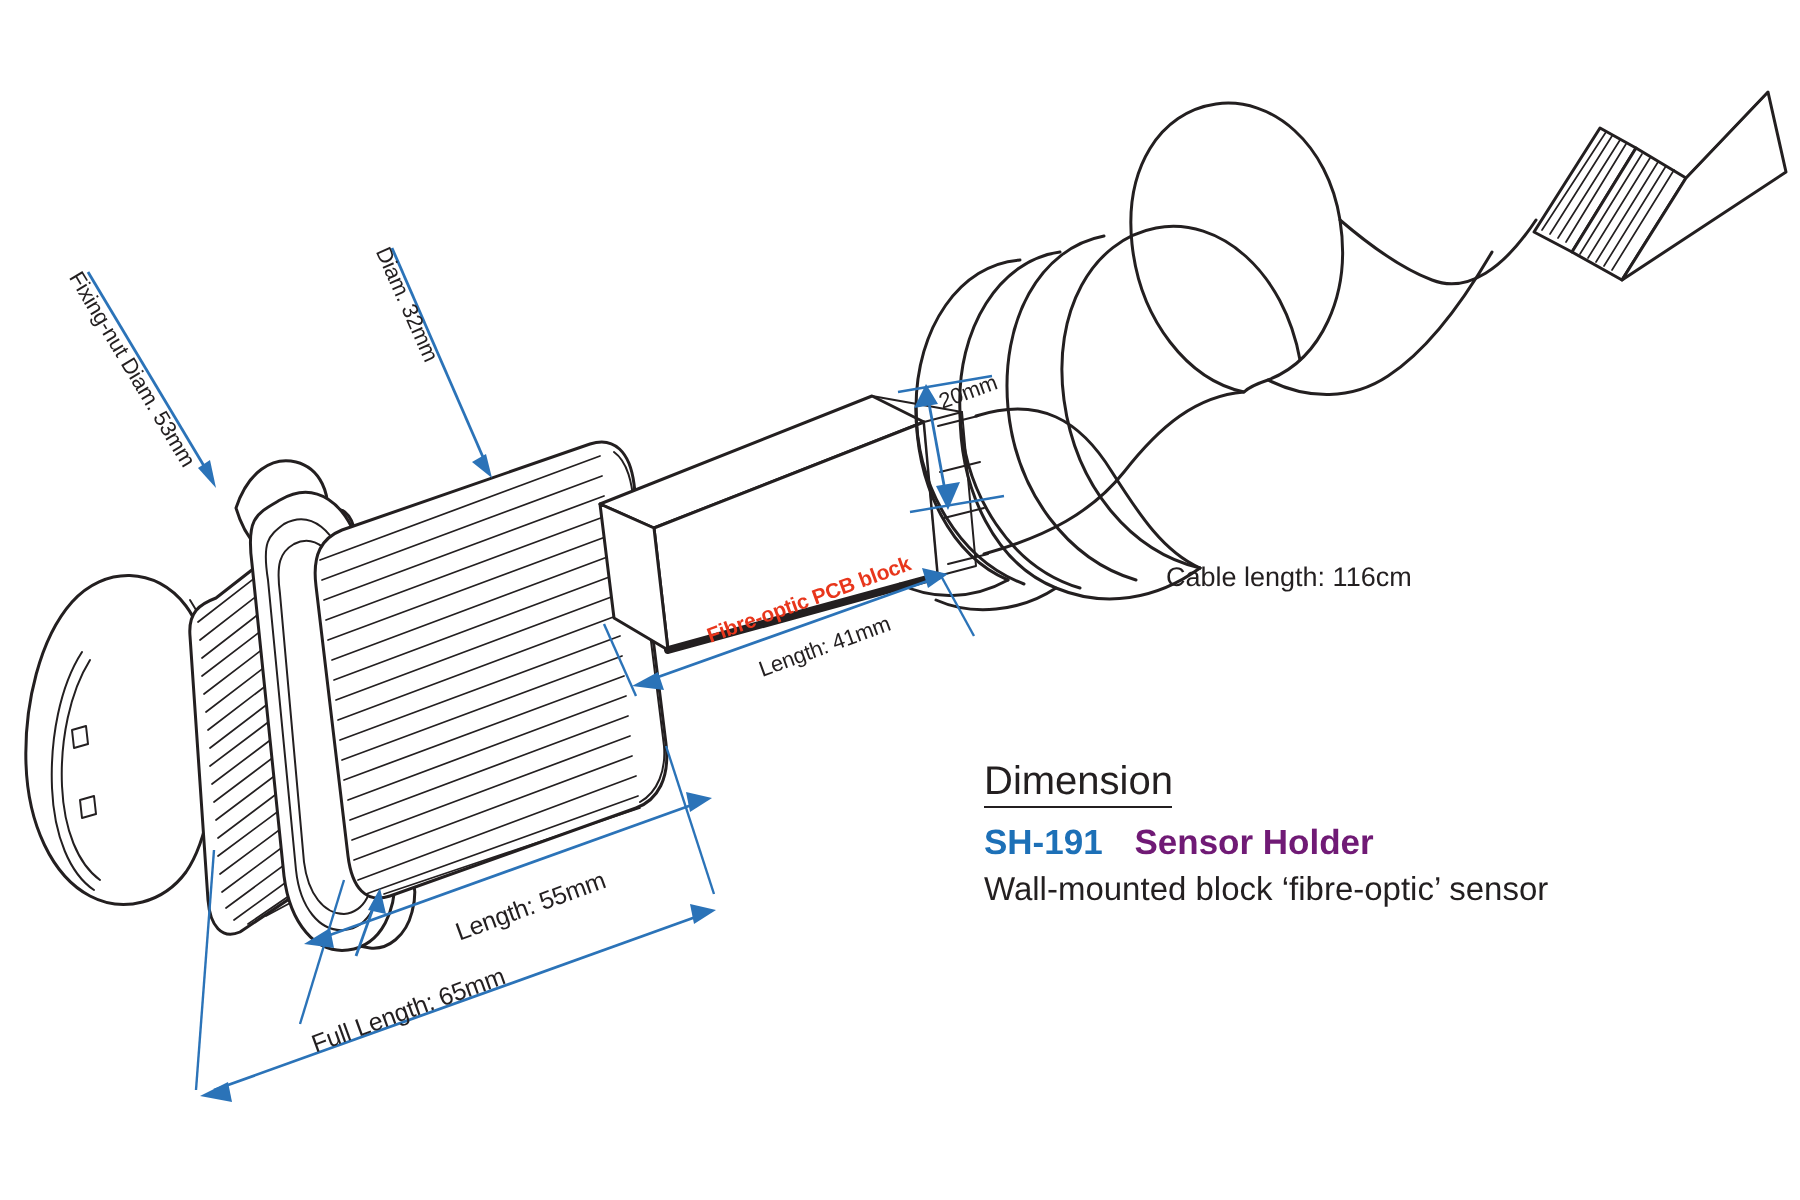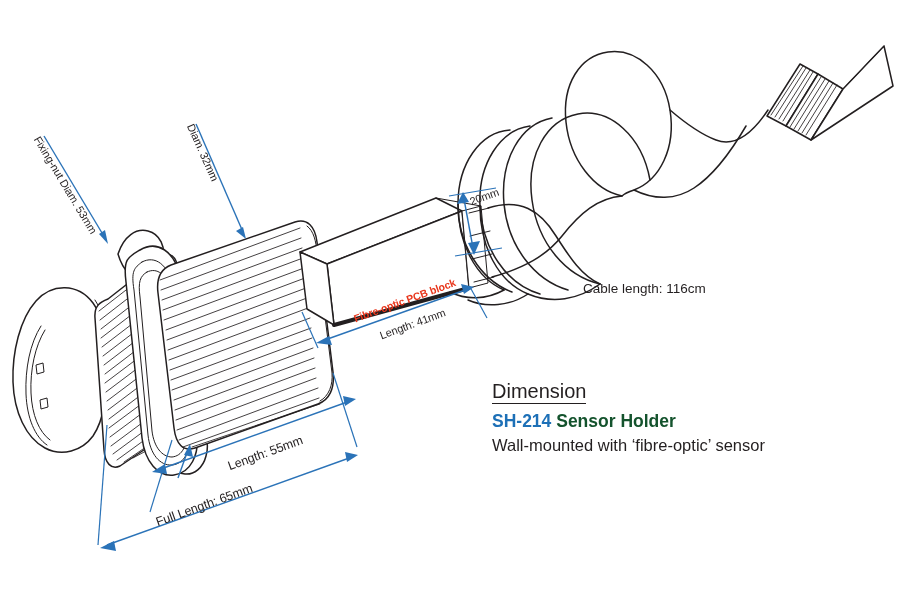--- a/index.html
+++ b/index.html
@@ -64,21 +64,21 @@
     padding-bottom: 1px;
     line-height: 1.12;
   }
   #infoblock .model-line {
     margin-top: 7px;
     font-size: 17.5px;
     font-weight: bold;
     line-height: 1.15;
   }
   #infoblock .model-code { color: #1d70b7; }
-  #infoblock .model-name { color: #14532d; }
+  #infoblock .model-name { color: #701a75; margin-left: 11px; }
   #infoblock .sub-line {
     margin-top: 4px;
     font-size: 16.5px;
     color: #231f20;
     line-height: 1.2;
   }
   .cable-note {
     position: absolute;
     left: 583px;
     top: 281px;
@@ -309,18 +309,18 @@
 
   <div class="lbl lbl-sm" style="left:468px; top:196px; transform: rotate(-20deg);">20mm</div>
 
   <div class="lbl lbl-red" style="left:352px; top:313px; transform: rotate(-20deg);">Fibre-optic PCB block</div>
 
   <div class="cable-note">Cable length: 116cm</div>
 
   <div id="infoblock">
     <div class="dim-title">Dimension</div>
     <div class="model-line">
-      <span class="model-code">SH-214</span><span> </span><span class="model-name">Sensor Holder</span>
+      <span class="model-code">SH-191</span><span> </span><span class="model-name">Sensor Holder</span>
     </div>
-    <div class="sub-line">Wall-mounted with ‘fibre-optic’ sensor</div>
+    <div class="sub-line">Wall-mounted block ‘fibre-optic’ sensor</div>
   </div>
 
 </div>
 
 </body></html>

